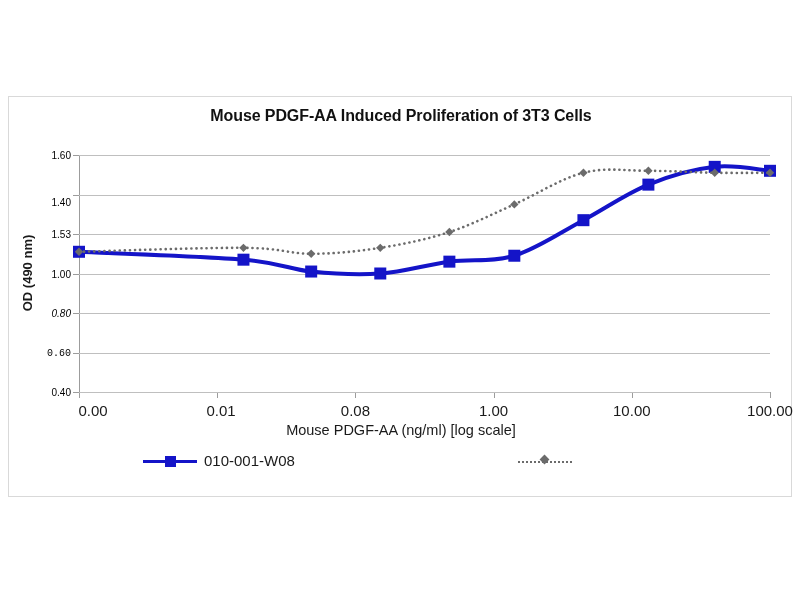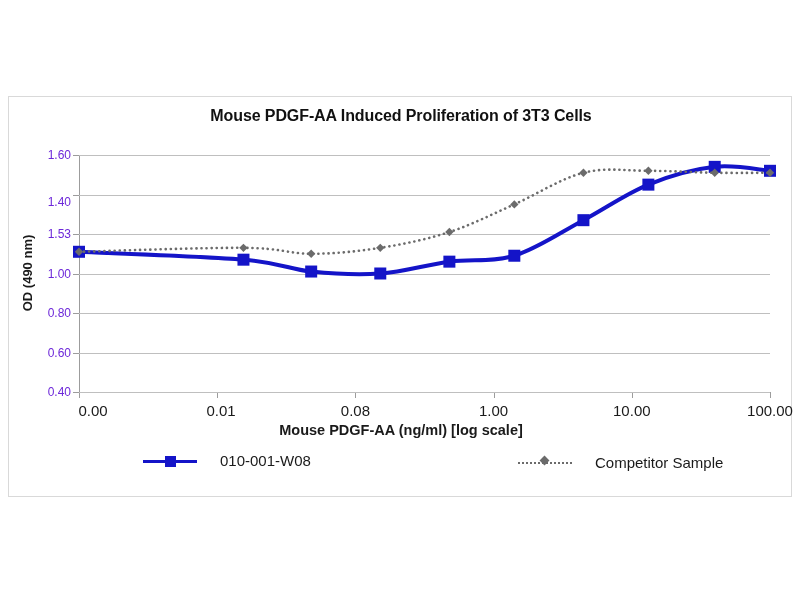--- a/index.html
+++ b/index.html
@@ -80,22 +80,22 @@
     width: 6px;
     height: 1px;
     background: #9c9c9c;
   }
   .ytick-label {
     position: absolute;
     right: 100%;
     width: 60px;
     margin-right: 8px;
     text-align: right;
-    font-size: 12px;
-    color: #6d28d9;
+    font-size: 10px;
+    color: #000000;
     transform: translateY(-50%);
     white-space: nowrap;
   }
 
   .xtick-mark {
     position: absolute;
     top: 295px;
     width: 1px;
     height: 6px;
     background: #9c9c9c;
@@ -119,37 +119,37 @@
     transform: translate(-50%, -50%) rotate(-90deg);
     white-space: nowrap;
   }
   #x-axis-title {
     position: absolute;
     left: 0;
     top: 325px;
     width: 784px;
     text-align: center;
     font-size: 14.5px;
-    font-weight: bold;
+    font-weight: normal;
     color: #1a1a1a;
   }
 
   
   #legend {
     position: absolute;
     left: 0;
     top: 355px;
     width: 784px;
     height: 30px;
   }
   .legend-entry {
     position: absolute;
     display: flex;
     align-items: center;
-    gap: 23px;
+    gap: 7px;
     font-size: 15px;
     color: #1a1a1a;
     white-space: nowrap;
   }
   #legend-entry-0 { left: 134px; top: 0; }
   #legend-entry-1 { left: 509px; top: 2px; }
 
   .legend-swatch { position: relative; width: 54px; height: 16px; }
   .legend-swatch .ln-solid {
     position: absolute;
@@ -223,22 +223,22 @@
         <div class="gridline" style="top: 237px;"></div>
         <div class="gridline" style="top: 197.5px;"></div>
         <div class="gridline" style="top: 158px;"></div>
         <div class="gridline" style="top: 118.5px;"></div>
         <div class="gridline" style="top: 79px;"></div>
         <div class="gridline" style="top: 39.5px;"></div>
         <div class="gridline" style="top: 0px;"></div>
       </div>
     <div id="ytick-labels">
         <div class="ytick-label" style="top: 237px;">0.40</div>
-        <div class="ytick-label" style="top: 197.5px;">0.60</div>
-        <div class="ytick-label" style="top: 158px;">0.80</div>
+        <div class="ytick-label" style="top: 197.5px; font-family: Liberation Mono, monospace;">0.60</div>
+        <div class="ytick-label" style="top: 158px; font-style: italic;">0.80</div>
         <div class="ytick-label" style="top: 118.5px;">1.00</div>
         <div class="ytick-label" style="top: 79px;">1.53</div>
         <div class="ytick-label" style="top: 47px;">1.40</div>
         <div class="ytick-label" style="top: 0px;">1.60</div>
       </div>
     <svg id="series-svg" width="691" height="237">
         <g>
           <path d="M 0.00 96.78 C 27.96 98.12 124.99 101.32 164.46 104.68 C 203.93 108.03 208.92 114.17 232.18 116.53 C 255.44 118.88 277.78 120.18 301.28 118.50 C 324.77 116.82 347.59 109.67 370.38 106.65 C 393.17 103.63 412.54 107.78 435.33 100.73 C 458.12 93.67 481.64 77.26 504.43 65.18 C 527.22 53.09 547.06 38.69 569.38 29.63 C 591.70 20.56 615.05 14.20 635.72 11.85 C 656.39 9.50 681.60 15.13 691.00 15.80" fill="none" stroke="#1414c8" stroke-width="4" stroke-linecap="round" stroke-linejoin="round"></path>
           <rect x="-6.00" y="90.78" width="12" height="12" fill="#1414c8"></rect>
           <rect x="158.46" y="98.68" width="12" height="12" fill="#1414c8"></rect>
@@ -273,17 +273,16 @@
         <span class="ln-solid"></span>
           <span class="mk-square"></span>
       </span>
       <span>010-001-W08</span>
     </div>
     <div class="legend-entry" id="legend-entry-1">
       <span class="legend-swatch">
         <span class="ln-dotted"></span>
           <span class="mk-diamond"></span>
       </span>
-      <span>Competitor Sample</span>
     </div>
   </div>
 
 </div>
 
 </body></html>

